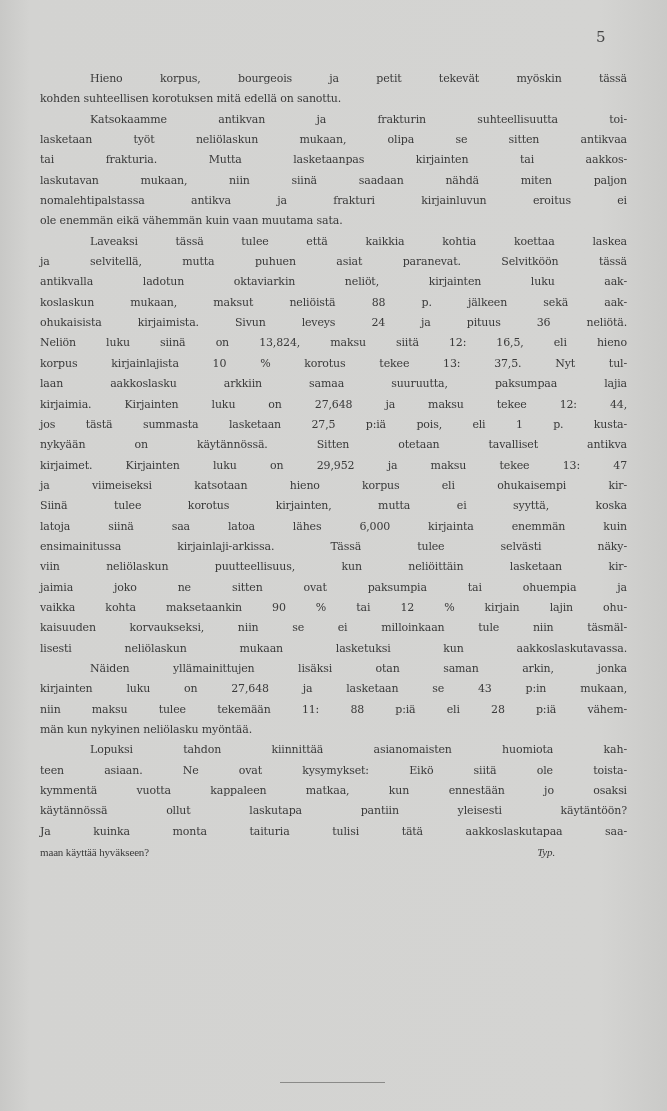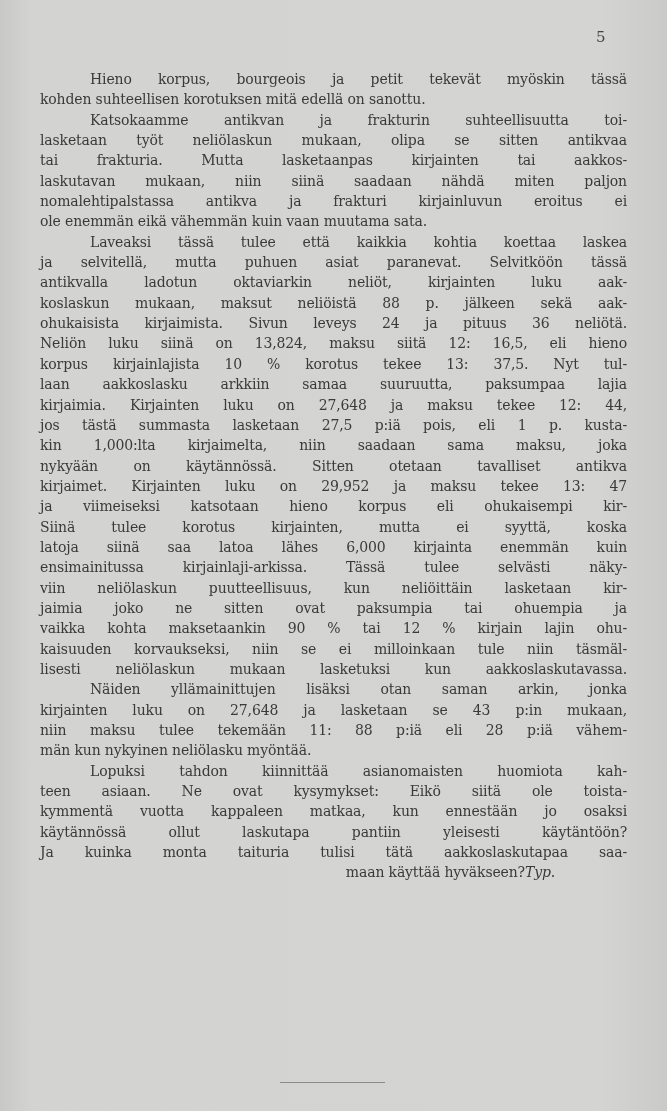--- a/index.html
+++ b/index.html
@@ -13,27 +13,27 @@
   }
   .page-number {
     position: absolute; top: 28px; left: 596px;
     font-size: 15px; color: #444;
   }
   .text-block {
     position: absolute; top: 69px; left: 40px; width: 587px;
   }
   .line {
     height: 20.35px; line-height: 20.35px;
-    font-size: 14px; white-space: nowrap;
+    font-size: 11px; white-space: nowrap;
     text-align: justify; text-align-last: justify;
     letter-spacing: -0.15px;
   }
   .line.indent { padding-left: 50px; }
   .line.last { text-align-last: left; }
-  .line.signoff { display: flex; justify-content: flex-end; text-align-last: left; }
+  .line.signoff { display: flex; justify-content: space-between; text-align-last: left; font-family: Liberation Serif, serif; }
   .sig { font-style: italic; margin-right: 72px; }
   .rule {
     position: absolute; top: 1082px; left: 280px; width: 105px; height: 1px; background: #8a8a88;
   }
 </style>
 </head>
 <body>
 
 <div class="page-number">5</div>
 
@@ -49,21 +49,20 @@
     <div class="line indent">Laveaksi tässä tulee että kaikkia kohtia koettaa laskea</div>
     <div class="line">ja selvitellä, mutta puhuen asiat paranevat. Selvitköön tässä</div>
     <div class="line">antikvalla ladotun oktaviarkin neliöt, kirjainten luku aak-</div>
     <div class="line">koslaskun mukaan, maksut neliöistä 88 p. jälkeen sekä aak-</div>
     <div class="line">ohukaisista kirjaimista. Sivun leveys 24 ja pituus 36 neliötä.</div>
     <div class="line">Neliön luku siinä on 13,824, maksu siitä 12: 16,5, eli hieno</div>
     <div class="line">korpus kirjainlajista 10 % korotus tekee 13: 37,5. Nyt tul-</div>
     <div class="line">laan aakkoslasku arkkiin samaa suuruutta, paksumpaa lajia</div>
     <div class="line">kirjaimia. Kirjainten luku on 27,648 ja maksu tekee 12: 44,</div>
     <div class="line">jos tästä summasta lasketaan 27,5 p:iä pois, eli 1 p. kusta-</div>
-    <div class="line">kin 1,000:lta kirjaimelta, niin saadaan sama maksu, joka</div>
     <div class="line">nykyään on käytännössä. Sitten otetaan tavalliset antikva</div>
     <div class="line">kirjaimet. Kirjainten luku on 29,952 ja maksu tekee 13: 47</div>
     <div class="line">ja viimeiseksi katsotaan hieno korpus eli ohukaisempi kir-</div>
     <div class="line">Siinä tulee korotus kirjainten, mutta ei syyttä, koska</div>
     <div class="line">latoja siinä saa latoa lähes 6,000 kirjainta enemmän kuin</div>
     <div class="line">ensimainitussa kirjainlaji-arkissa. Tässä tulee selvästi näky-</div>
     <div class="line">viin neliölaskun puutteellisuus, kun neliöittäin lasketaan kir-</div>
     <div class="line">jaimia joko ne sitten ovat paksumpia tai ohuempia ja</div>
     <div class="line">vaikka kohta maksetaankin 90 % tai 12 % kirjain lajin ohu-</div>
     <div class="line">kaisuuden korvaukseksi, niin se ei milloinkaan tule niin täsmäl-</div>

